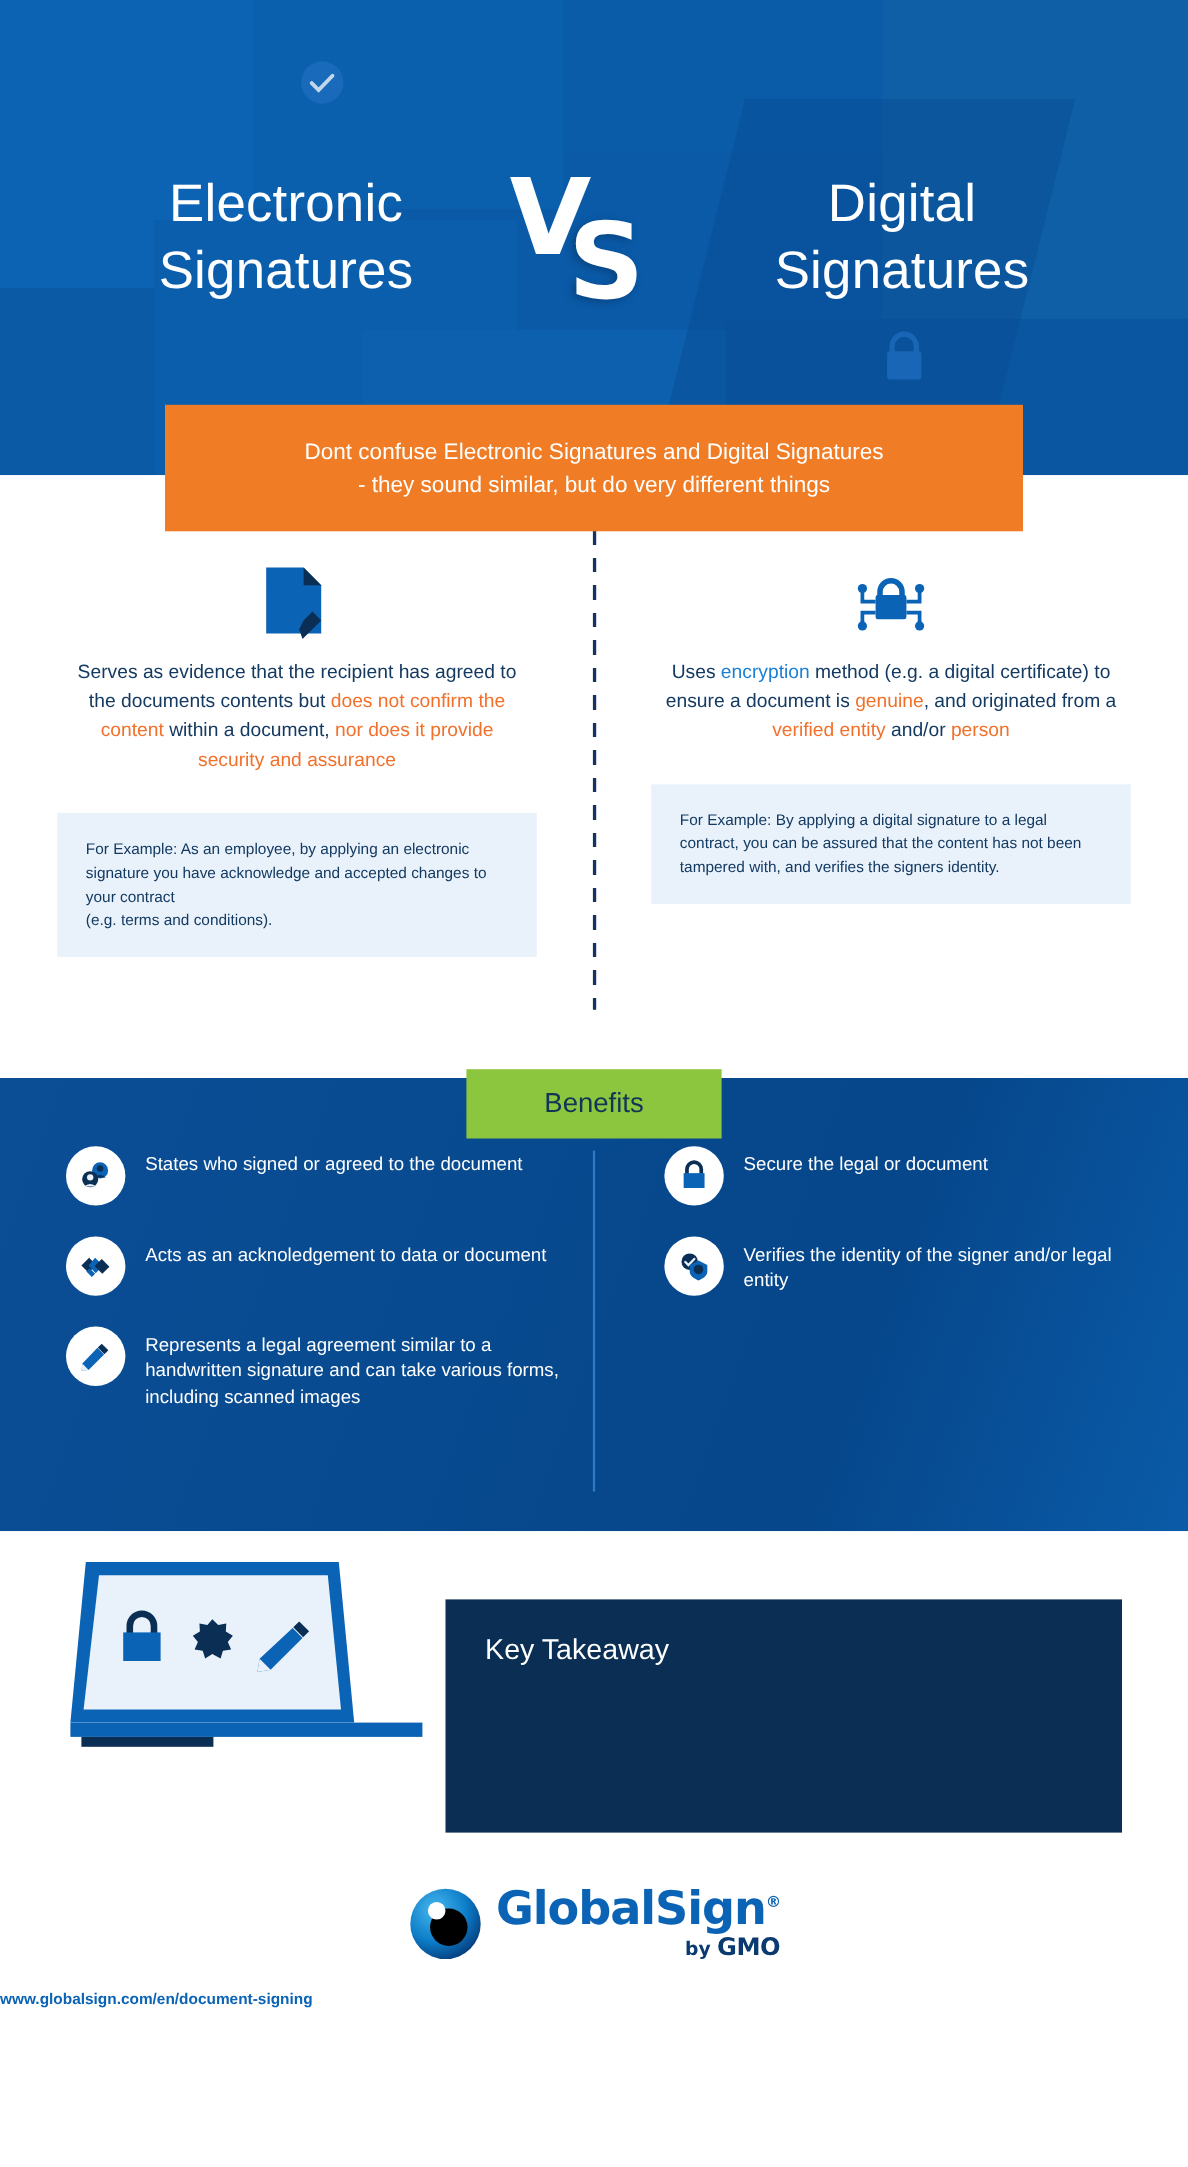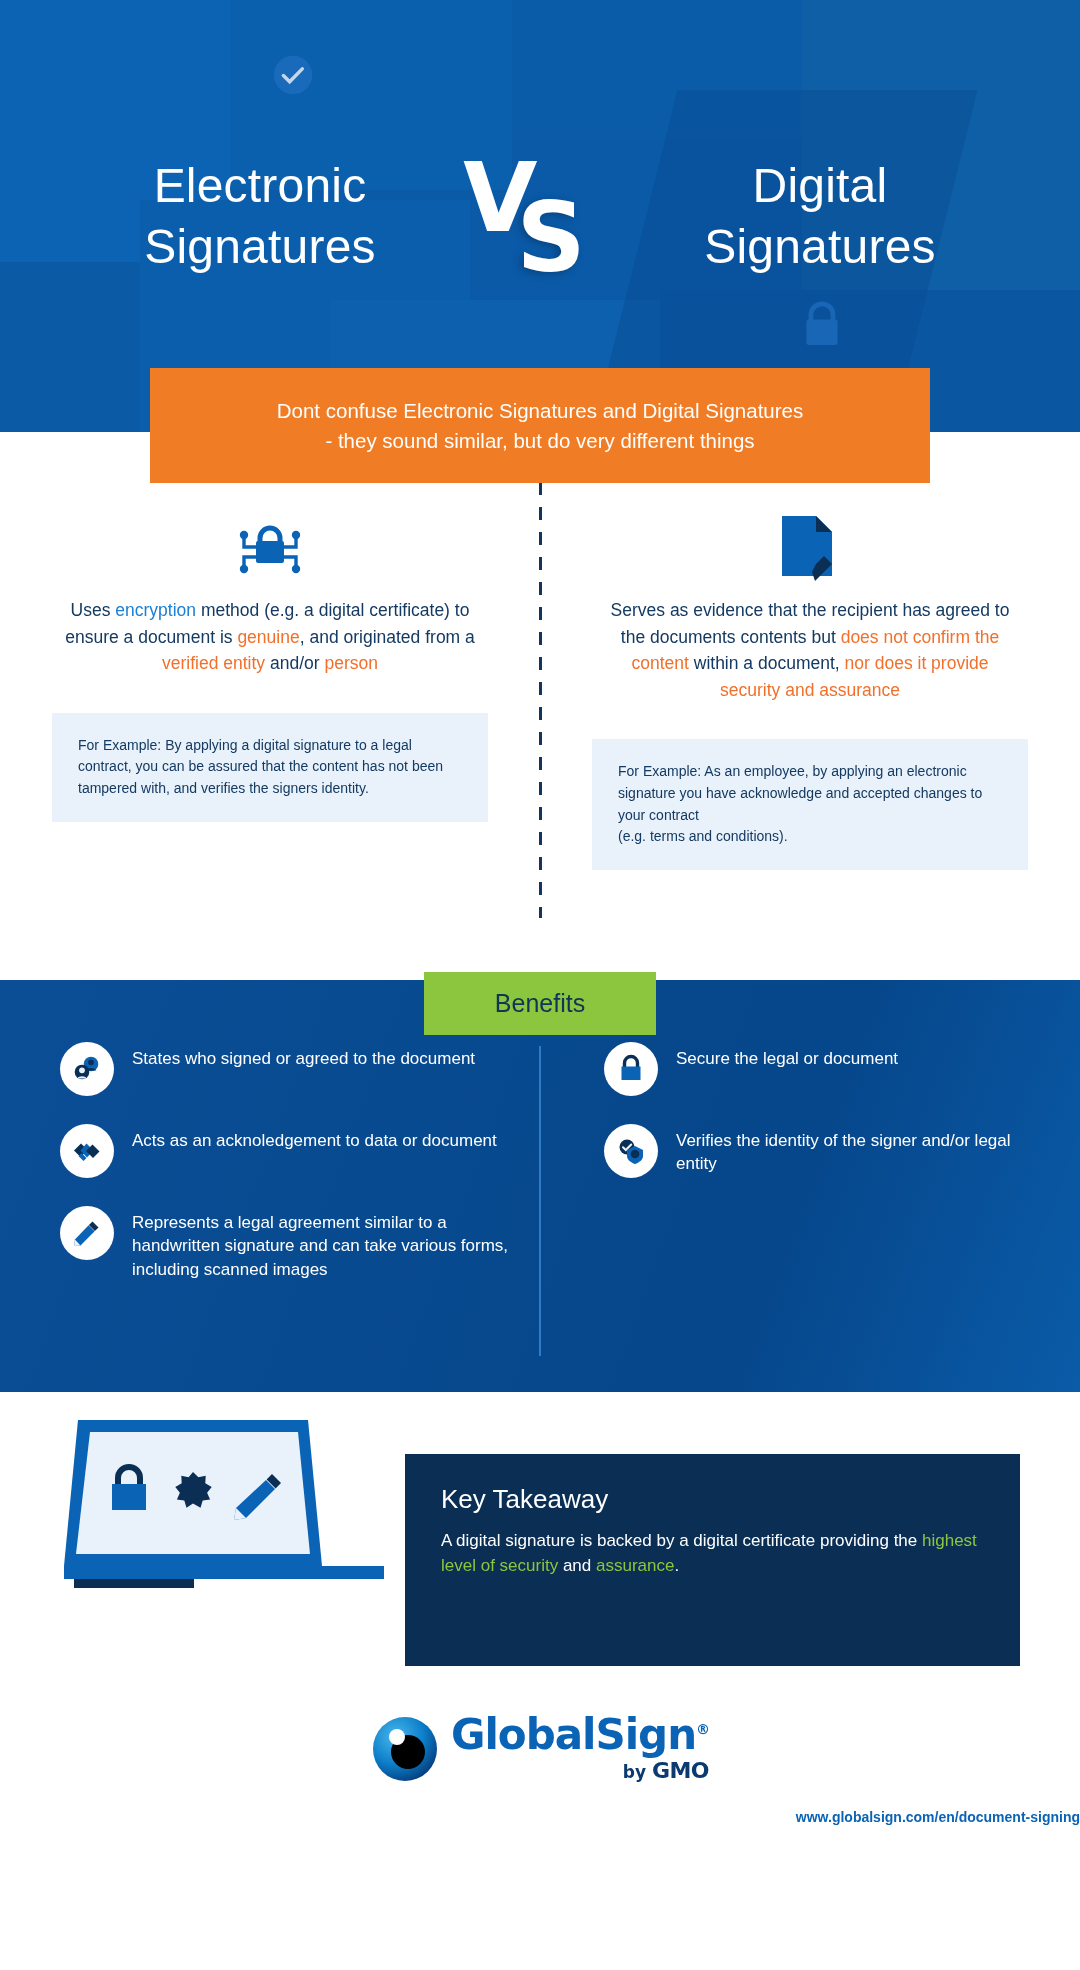--- a/index.html
+++ b/index.html
@@ -175,21 +175,21 @@
     font-size:42px; font-weight:bold; color:#0A63B5;
     font-family:"DejaVu Sans", sans-serif; letter-spacing:-1px; line-height:1;
   }
   .logo-reg { font-size:14px; vertical-align:super; }
   .logo-sub {
     text-align:right; font-size:17px; font-weight:bold; color:#0A3A70;
     font-family:"DejaVu Sans", sans-serif; margin-top:2px;
   }
   .logo-sub .gmo { font-size:22px; color:#0A3A70; letter-spacing:-.5px; }
   .footer-url {
-    text-align:right; margin-top:26px;
+    text-align:left; margin-top:26px;
     color:#0A63B5; font-size:14px; font-weight:bold;
   }
 </style>
 </head>
 <body>
 
 <div class="hero">
   <div class="hero-bg">
     <div class="hb hb1"></div>
       <div class="hb hb2"></div>
@@ -233,20 +233,36 @@
     </p>
   </div>
 </div>
 
 <div class="compare">
   <div class="divider"></div>
   <div class="cols">
 
     <div class="col">
       <div class="icon-row">
+        <svg width="64" height="72" viewBox="0 0 64 72">
+          <path d="M4 2h34l16 16v44H4z" fill="#0A63B5"></path>
+          <path d="M38 2l16 16H38z" fill="#0A2E54"></path>
+          <path d="M44 48l8-8 8 8-17 17-3-9z" fill="#0A2E54" transform="translate(-6,2)"></path>
+        </svg>
+      </div>
+      <div class="desc">
+        <span class="nm">Serves as  evidence that the recipient has agreed to the documents contents but </span><span class="or">does not confirm the content</span><span class="nm"> within a document, </span><span class="or">nor does it provide security and assurance</span>
+      </div>
+      <div class="example">
+        For Example: As an employee, by applying an electronic signature you have acknowledge and accepted changes to your contract<br>(e.g. terms and conditions).
+      </div>
+    </div>
+
+    <div class="col">
+      <div class="icon-row">
         <svg width="80" height="62" viewBox="0 0 80 62">
           <path d="M30 24v-5a10 10 0 0 1 20 0v5" stroke="#0A63B5" stroke-width="5" fill="none"></path>
           <rect x="26" y="22" width="28" height="22" rx="2" fill="#0A63B5"></rect>
           <g stroke="#0A63B5" stroke-width="3.4" fill="none">
             <path d="M26 28H14v-9"></path>
               <path d="M26 38H14v9"></path>
             <path d="M54 28h12v-9"></path>
               <path d="M54 38h12v9"></path>
           </g>
           <g fill="#0A63B5">
@@ -254,36 +270,20 @@
               <circle cx="14" cy="50" r="4.2"></circle>
             <circle cx="66" cy="16" r="4.2"></circle>
               <circle cx="66" cy="50" r="4.2"></circle>
           </g>
         </svg>
       </div>
       <div class="desc">
         <span class="nm">Uses </span><span class="bl">encryption</span><span class="nm"> method (e.g. a digital certificate) to ensure a document is </span><span class="or">genuine</span><span class="nm">, and originated from a </span><span class="or">verified entity</span><span class="nm"> and/or </span><span class="or">person</span>
       </div>
       <div class="example right">For Example: By applying a digital signature to a legal contract, you can be assured that the content has not been tampered with, and verifies the signers identity.</div>
-    </div>
-
-    <div class="col">
-      <div class="icon-row">
-        <svg width="64" height="72" viewBox="0 0 64 72">
-          <path d="M4 2h34l16 16v44H4z" fill="#0A63B5"></path>
-          <path d="M38 2l16 16H38z" fill="#0A2E54"></path>
-          <path d="M44 48l8-8 8 8-17 17-3-9z" fill="#0A2E54" transform="translate(-6,2)"></path>
-        </svg>
-      </div>
-      <div class="desc">
-        <span class="nm">Serves as  evidence that the recipient has agreed to the documents contents but </span><span class="or">does not confirm the content</span><span class="nm"> within a document, </span><span class="or">nor does it provide security and assurance</span>
-      </div>
-      <div class="example">
-        For Example: As an employee, by applying an electronic signature you have acknowledge and accepted changes to your contract<br>(e.g. terms and conditions).
-      </div>
     </div>
 
   </div>
 </div>
 
 <div class="benefits">
   <div class="benefits-tab">
     <span>Benefits</span>
   </div>
   <div class="ben-divider"></div>
@@ -374,23 +374,20 @@
     </g>
     <g transform="translate(172,58)">
       <path d="M40 2l9 9-5.4 5.4-9-9z" fill="#0A2E54"></path>
       <path d="M34 8l9 9L14 46 2 48l2-12z" fill="#0A63B5"></path>
       <path d="M2 48l2-12 10 10z" fill="#E9F2FB"></path>
     </g>
   </svg>
 
   <div class="takeaway-panel">
     <h3>Key Takeaway</h3>
-    <p>
-      <span>A digital signature is backed by a digital certificate providing the </span><span class="gr">highest level of security</span><span> and </span><span class="gr">assurance</span><span>.</span>
-    </p>
   </div>
 </div>
 
 <div class="footer">
   <div class="logo-row">
     <svg class="logo-eye" viewBox="0 0 68 68">
       <defs>
         <radialGradient id="eyeg" cx="35%" cy="30%" r="75%">
           <stop offset="0%" stop-color="#48B7EE"></stop>
           <stop offset="60%" stop-color="#0C7DC8"></stop>

